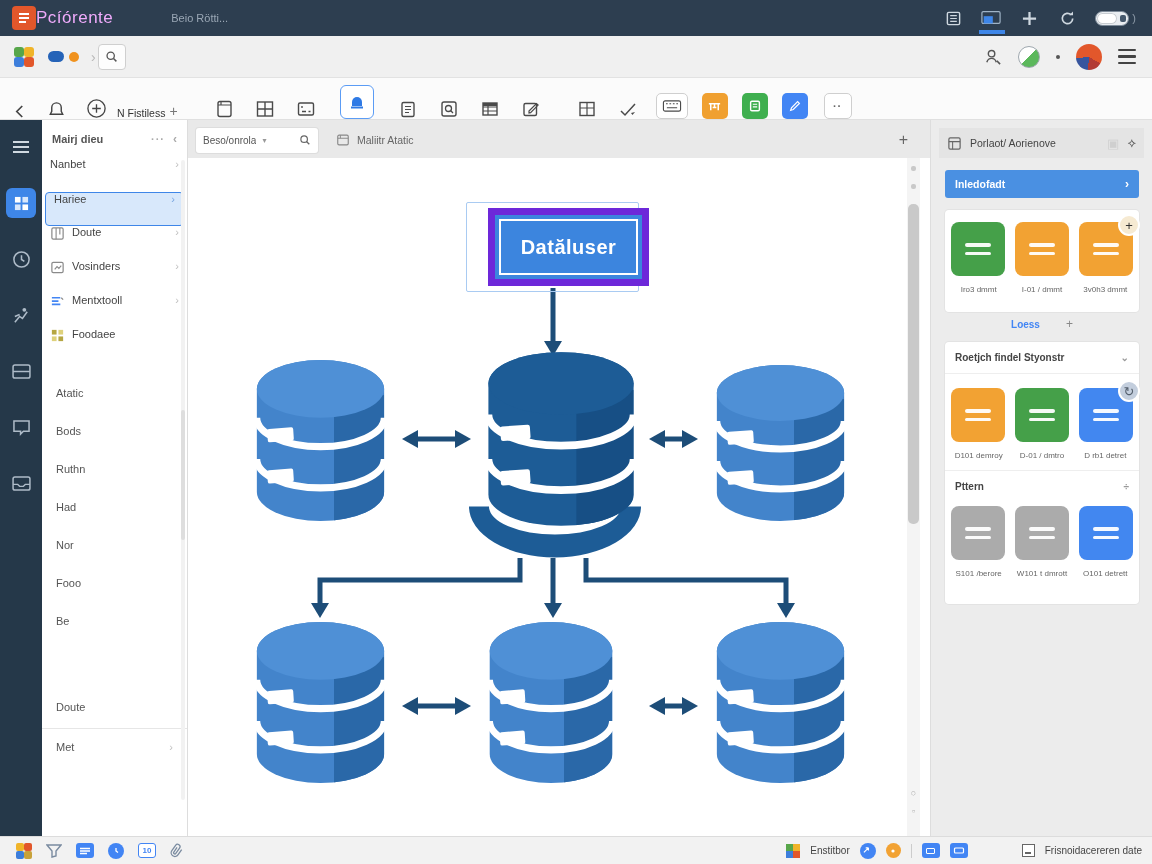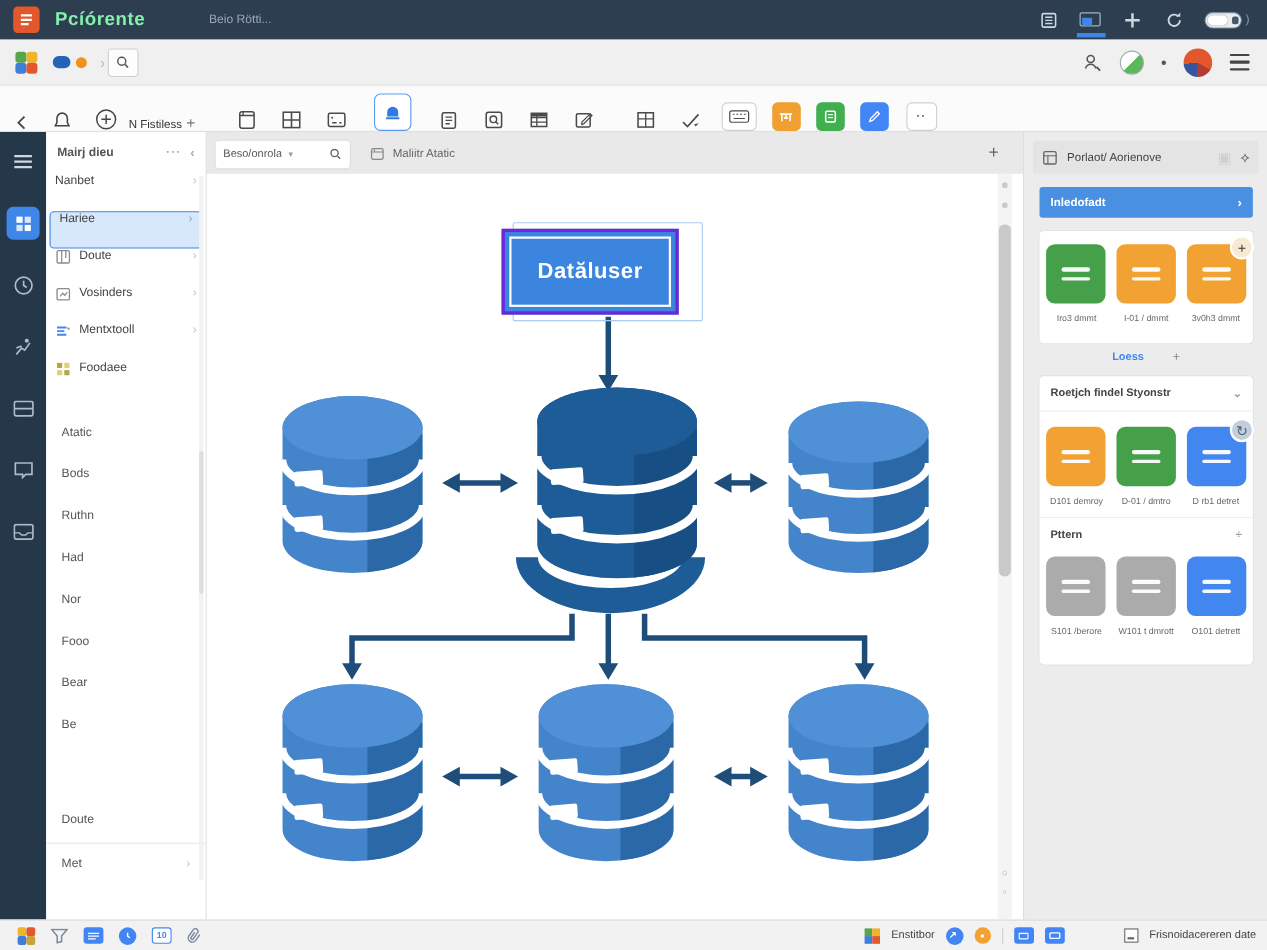--- a/index.html
+++ b/index.html
@@ -3,21 +3,21 @@
 <meta charset="utf-8">
 <style>
 *{margin:0;padding:0;box-sizing:border-box}
 html,body{width:1152px;height:864px;overflow:hidden}
 body{font-family:"Liberation Sans",sans-serif;background:#ececec;position:relative;color:#333}
 svg{display:block}
 
 .topbar{position:absolute;left:0;top:0;width:1152px;height:36px;background:var(--topbar-bg,#2d3e50);display:flex;align-items:center}
 .logo{width:24px;height:24px;margin-left:12px;border-radius:4px;background:var(--logo-orange,#e2572b);display:flex;align-items:center;justify-content:center}
 .logo svg{width:14px;height:14px}
-.appname{color:#86efac;font-size:17px;font-weight:bold;margin-left:14px;letter-spacing:.5px}
+.appname{color:#f0abfc;font-size:17px;font-weight:normal;letter-spacing:.5px}
 .appsub{color:#9aa7b5;font-size:11px;margin-left:58px}
 .tb-right{margin-left:auto;display:flex;align-items:center;gap:18px;margin-right:16px}
 .tb-ic{width:20px;height:18px;position:relative;display:flex;align-items:center;justify-content:center}
 .tb-underline{position:absolute;left:-2px;bottom:-7px;width:26px;height:4px;background:var(--accent-blue,#3e86e8)}
 .toggle{width:34px;height:15px;border-radius:8px;background:#e9edf1;border:1px solid #7d8b99;position:relative}
 .toggle .knob{position:absolute;left:1px;top:1px;width:20px;height:11px;border-radius:6px;background:#fff;box-shadow:inset 0 0 0 1px #c8cdd2}
 .toggle .nub{position:absolute;right:2px;top:3px;width:6px;height:7px;border-radius:2px;background:#45586c}
 .tb-paren{color:#8d9aa8;font-size:11px}
 
 .navbar{position:absolute;left:0;top:36px;width:1152px;height:42px;background:#f0f0f0;border-bottom:1px solid #e2e2e2;display:flex;align-items:center}
@@ -68,21 +68,21 @@
 
 .tabbar{position:absolute;left:188px;top:120px;width:742px;height:40px;background:#e9e9e9;display:flex;align-items:center}
 .dd{margin-left:8px;width:122px;height:25px;background:#fff;border-radius:3px;box-shadow:0 0 0 1px #ddd;display:flex;align-items:center;padding:0 7px;gap:4px}
 .dd .v{font-size:10px;color:#555;white-space:nowrap;overflow:hidden}
 .dd .caret{color:#999;font-size:8px;margin-left:2px}
 .dd svg{margin-left:auto}
 .tab{display:flex;align-items:center;gap:7px;margin-left:18px;font-size:10.5px;color:#666}
 .tab-plus{margin-left:auto;margin-right:22px;color:#666;font-size:16px}
 .canvas{position:absolute;left:188px;top:158px;width:742px;height:678px;background:#fff}
 .node-sel{position:absolute;left:278px;top:44px;width:173px;height:90px;border:1.5px solid #a9cbf2;border-radius:2px}
-.node{position:absolute;left:268px;top:50px;width:161px;height:78px;background:var(--node-blue,#3c85de);border:3px solid #6d28d9;display:flex;align-items:center;justify-content:center}
+.node{position:absolute;left:300px;top:50px;width:161px;height:78px;background:var(--node-blue,#3c85de);border:7px solid #6d28d9;display:flex;align-items:center;justify-content:center}
 .node .inner{position:absolute;inset:4px;border:2.5px solid #fff}
 .node .txt{color:#fff;font-weight:bold;font-size:20px;letter-spacing:.5px;position:relative}
 .cyl{position:absolute}
 .vscroll{position:absolute;right:10px;top:0;width:13px;height:678px;background:#f4f4f4}
 .vscroll .d1,.vscroll .d2{position:absolute;left:4px;width:5px;height:5px;border-radius:2px;background:#c9c9c9}
 .vscroll .thumb{position:absolute;left:1px;top:46px;width:11px;height:320px;background:#c9c9c9;border-radius:5px}
 .vscroll .ctl{position:absolute;left:0;width:13px;text-align:center;color:#b0b0b0;font-size:9px}
 
 .rightpanel{position:absolute;left:930px;top:120px;width:222px;height:716px;background:#ececec;border-left:1px solid #ddd}
 .rp-head{height:30px;margin:8px 8px 0;background:#e4e4e4;display:flex;align-items:center;padding:0 8px;gap:8px;font-size:10.5px;color:#444}
@@ -436,23 +436,20 @@
   <div class="lp-plain">
       <span>Had</span>
     </div>
   <div class="lp-plain">
       <span>Nor</span>
     </div>
   <div class="lp-plain">
       <span>Fooo</span>
     </div>
   <div class="lp-plain">
-      <span>Bear</span>
-    </div>
-  <div class="lp-plain">
       <span>Be</span>
     </div>
   <div class="lp-spacer"></div>
   <div class="lp-plain">
       <span>Doute</span>
     </div>
   <div class="lp-div"></div>
   <div class="lp-foot">
     <span>Met</span>
     <span class="lp-chev" style="margin-left:auto">›</span>

